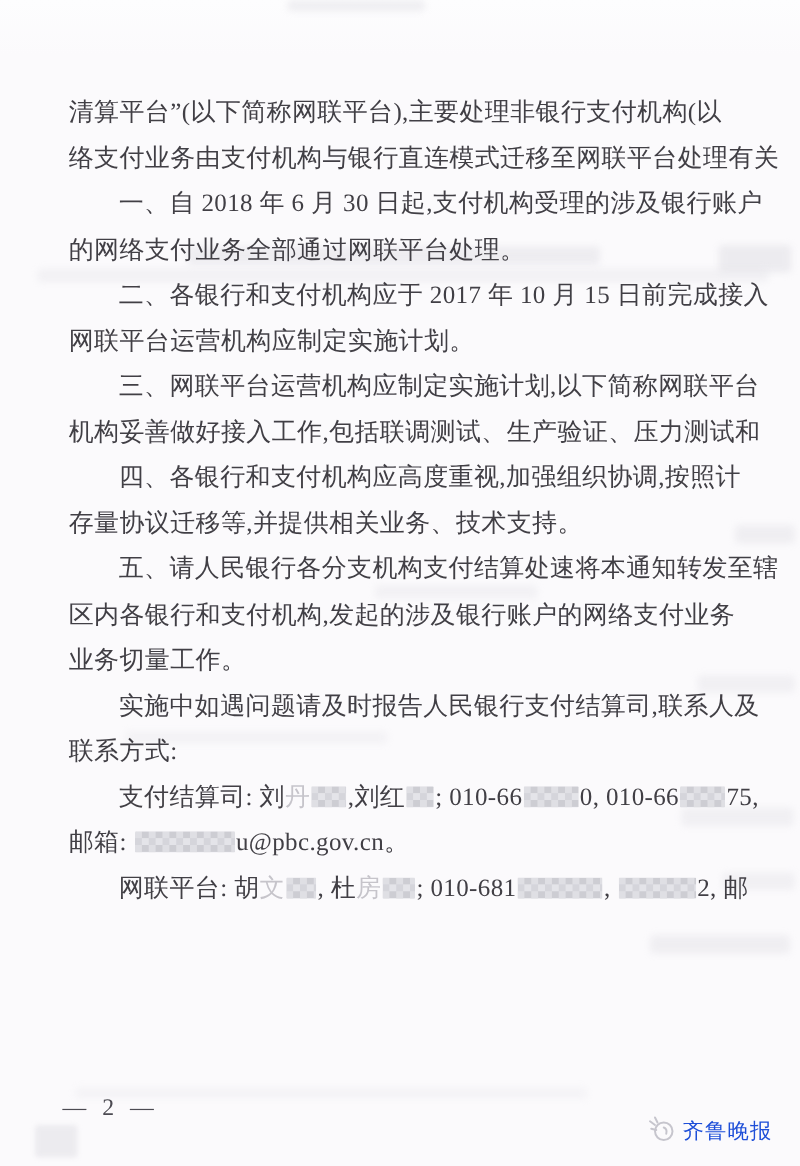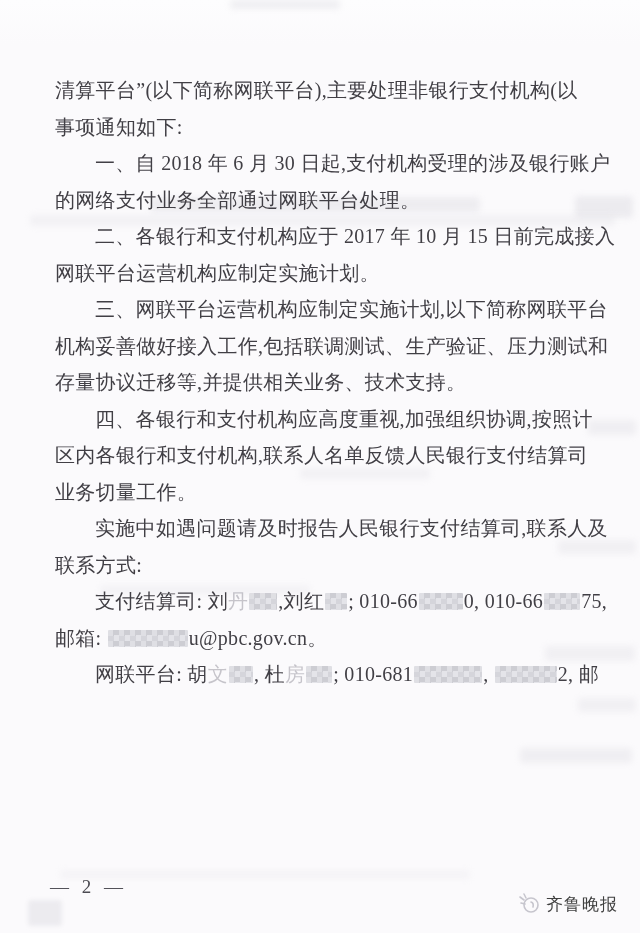--- a/index.html
+++ b/index.html
@@ -34,21 +34,21 @@
     position:absolute;background:#dedde3;border-radius:3px;
     filter:blur(3px);pointer-events:none;
   }
   .pageno{
     position:absolute;left:50px;top:876px;
     font-size:19px;color:#4c4b52;letter-spacing:4px;
   }
   .watermark{
     position:absolute;left:518px;top:892px;
     display:flex;align-items:center;gap:4px;
-    color:#404040;font-size:17px;letter-spacing:1px;
+    color:#1d4ed8;font-size:17px;letter-spacing:1px;
   }
   .wm-logo{width:24px;height:24px;opacity:.75;}
 </style>
 </head>
 <body>
 
 <div class="paper-tint"></div>
 
 <div class="smudge" style="left:230px;top:0;width:110px;height:9px;opacity:.45"></div>
 <div class="smudge" style="left:150px;top:197px;width:330px;height:15px;opacity:.45"></div>
@@ -59,30 +59,31 @@
 <div class="smudge" style="left:558px;top:540px;width:78px;height:14px;opacity:.35"></div>
 <div class="smudge" style="left:100px;top:585px;width:210px;height:10px;opacity:.25"></div>
 <div class="smudge" style="left:545px;top:646px;width:90px;height:15px;opacity:.35"></div>
 <div class="smudge" style="left:578px;top:698px;width:58px;height:14px;opacity:.35"></div>
 <div class="smudge" style="left:520px;top:748px;width:112px;height:15px;opacity:.4"></div>
 <div class="smudge" style="left:60px;top:870px;width:410px;height:9px;opacity:.22"></div>
 <div class="smudge" style="left:28px;top:900px;width:34px;height:26px;opacity:.5;filter:blur(2px)"></div>
 
 <div class="doc">
     <div class="line"><span class="t">清算平台”(以下简称网联平台),主要处理非银行支付机构(以</span></div>
-    <div class="line"><span class="t">事项通知如下:</span></div>
+    <div class="line"><span class="t">络支付业务由支付机构与银行直连模式迁移至网联平台处理有关</span></div>
     <div class="line indent"><span class="t">一、自 2018 年 6 月 30 日起,支付机构受理的涉及银行账户</span></div>
     <div class="line"><span class="t">的网络支付业务全部通过网联平台处理。</span></div>
     <div class="line indent"><span class="t">二、各银行和支付机构应于 2017 年 10 月 15 日前完成接入</span></div>
     <div class="line"><span class="t">网联平台运营机构应制定实施计划。</span></div>
     <div class="line indent"><span class="t">三、网联平台运营机构应制定实施计划,以下简称网联平台</span></div>
     <div class="line"><span class="t">机构妥善做好接入工作,包括联调测试、生产验证、压力测试和</span></div>
+    <div class="line indent"><span class="t">四、各银行和支付机构应高度重视,加强组织协调,按照计</span></div>
     <div class="line"><span class="t">存量协议迁移等,并提供相关业务、技术支持。</span></div>
-    <div class="line indent"><span class="t">四、各银行和支付机构应高度重视,加强组织协调,按照计</span></div>
-    <div class="line"><span class="t">区内各银行和支付机构,联系人名单反馈人民银行支付结算司</span></div>
+    <div class="line indent"><span class="t">五、请人民银行各分支机构支付结算处速将本通知转发至辖</span></div>
+    <div class="line"><span class="t">区内各银行和支付机构,发起的涉及银行账户的网络支付业务</span></div>
     <div class="line"><span class="t">业务切量工作。</span></div>
     <div class="line indent"><span class="t">实施中如遇问题请及时报告人民银行支付结算司,联系人及</span></div>
     <div class="line"><span class="t">联系方式:</span></div>
     <div class="line indent"><span class="t">支付结算司: 刘</span><span class="faint">丹</span><span class="mosaic" style="width: 28px;"></span><span class="t">,刘红</span><span class="mosaic" style="width: 22px;"></span><span class="t">; 010-66</span><span class="mosaic" style="width: 44px;"></span><span class="t">0, 010-66</span><span class="mosaic" style="width: 36px;"></span><span class="t">75,</span></div>
     <div class="line"><span class="t">邮箱: </span><span class="mosaic" style="width: 80px;"></span><span class="t">u@pbc.gov.cn。</span></div>
     <div class="line indent"><span class="t">网联平台: 胡</span><span class="faint">文</span><span class="mosaic" style="width: 24px;"></span><span class="t">, 杜</span><span class="faint">房</span><span class="mosaic" style="width: 26px;"></span><span class="t">; 010-681</span><span class="mosaic" style="width: 68px;"></span><span class="t">, </span><span class="mosaic" style="width: 62px;"></span><span class="t">2, 邮</span></div>
   </div>
 
 <div class="pageno">— 2 —</div>
 

